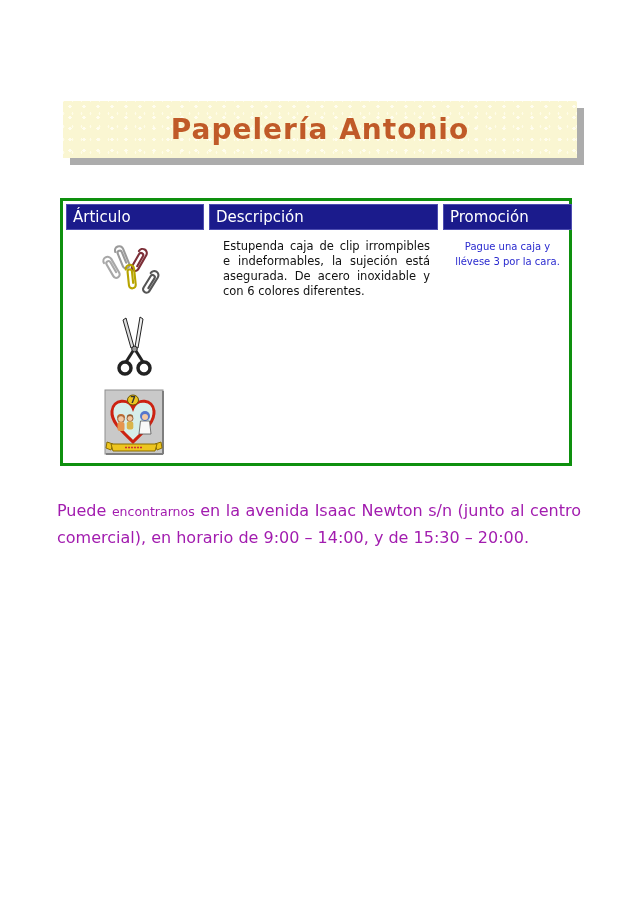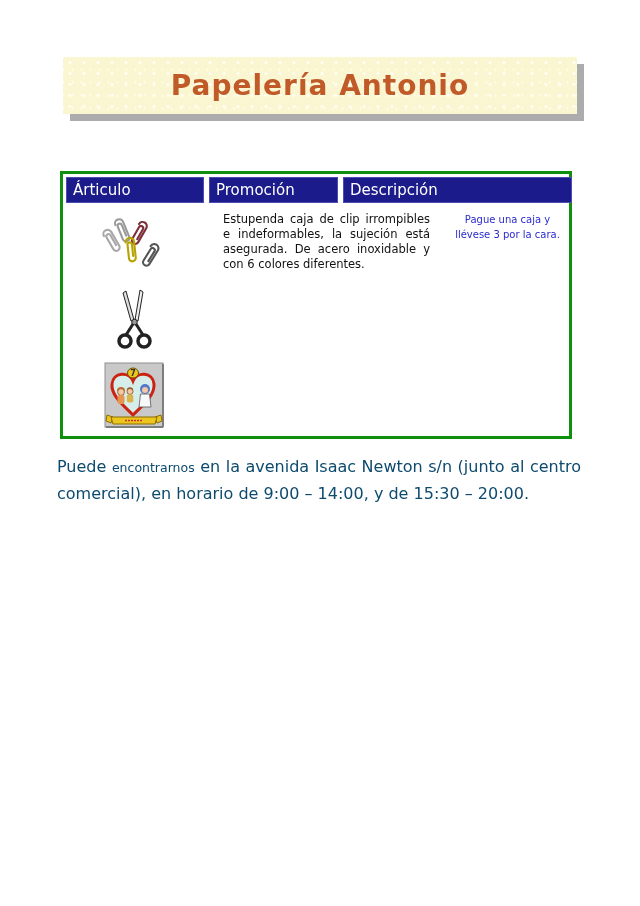--- a/index.html
+++ b/index.html
@@ -1,41 +1,41 @@
 <!DOCTYPE html>
 <html><head>
 <meta charset="utf-8">
 <style>
   html,body{margin:0;padding:0;}
   body{
     width:640px;height:906px;background:#ffffff;
     font-family:"DejaVu Sans", sans-serif;
     position:relative;overflow:hidden;
   }
-  .page{position:absolute;inset:0;}
+  .page{position:absolute;inset:0;margin-top:44px;}
 
   
   .banner{
     position:absolute;left:63px;top:57px;width:514px;height:57px;
     background-color:#FAF6D2;
     background-image:
       radial-gradient(#FFFDEF 18%, transparent 19%),
       radial-gradient(#FFFCE8 15%, transparent 16%);
     background-size:14px 11px, 9px 13px;
     background-position:0 0, 5px 6px;
     box-shadow:7px 7px 0 #ACACAC;
     display:flex;align-items:center;justify-content:center;
   }
   .banner-title{
     color:#C05A28;font-size:28px;font-weight:bold;letter-spacing:1px;
   }
 
   
   .ptable{
-    position:absolute;left:60px;top:171px;width:512px;
+    position:absolute;left:60px;top:154px;width:512px;
     border:3px solid #0E900E;background:#fff;
     padding:3px 3px 6px 3px;box-sizing:border-box;
   }
   .hdr-row{display:flex;gap:5px;}
   .hdr-cell{
     background:#1B1B8C;color:#fff;font-size:15px;line-height:20px;
     padding:2px 6px;box-sizing:border-box;border:1px solid #4D4DB0;
   }
   .c1{width:138px;flex:0 0 138px;}
   .c2{width:229px;flex:0 0 229px;}
@@ -49,40 +49,40 @@
   .promo-cell{
     font-size:10px;line-height:15px;color:#2A2ACF;
     padding:0 4px;box-sizing:border-box;
   }
   .promo-center{text-align:center;}
   .promo-justify{text-align:justify;}
 
   
   .footer-par{
     position:absolute;left:57px;top:438px;width:524px;
-    font-size:16px;line-height:26px;color:#0c4a6e;text-align:justify;
+    font-size:16px;line-height:26px;color:#a21caf;text-align:justify;
   }
   .small-word{font-size:12.5px;}
 
   svg{display:block;}
 </style>
 </head>
 <body>
 
 <div class="page">
 
   <div class="banner">
     <span class="banner-title">Papelería Antonio</span>
   </div>
 
   <div class="ptable">
     <div class="hdr-row">
       <div class="hdr-cell c1">Árticulo</div>
+      <div class="hdr-cell c2">Descripción</div>
       <div class="hdr-cell c3">Promoción</div>
-      <div class="hdr-cell c2">Descripción</div>
     </div>
 
     <div class="body-row">
       <div class="art-cell c1">
         <svg width="84" height="62" viewBox="0 0 84 62">
           <defs>
             <path id="clipshape" d="M4,7 A4.2,4.2 0 0 1 12.4,7 L12.4,23 A3.4,3.4 0 0 1 5.6,23 L5.6,9.5 A2.2,2.2 0 0 1 10,9.5 L10,21" fill="none" stroke-width="2.1" stroke-linecap="round"></path>
           </defs>
           <use href="#clipshape" stroke="#9a9a9a" transform="translate(16,6) rotate(-22)"></use>
           <use href="#clipshape" stroke="#7c2f38" transform="translate(46,2) rotate(30)"></use>

